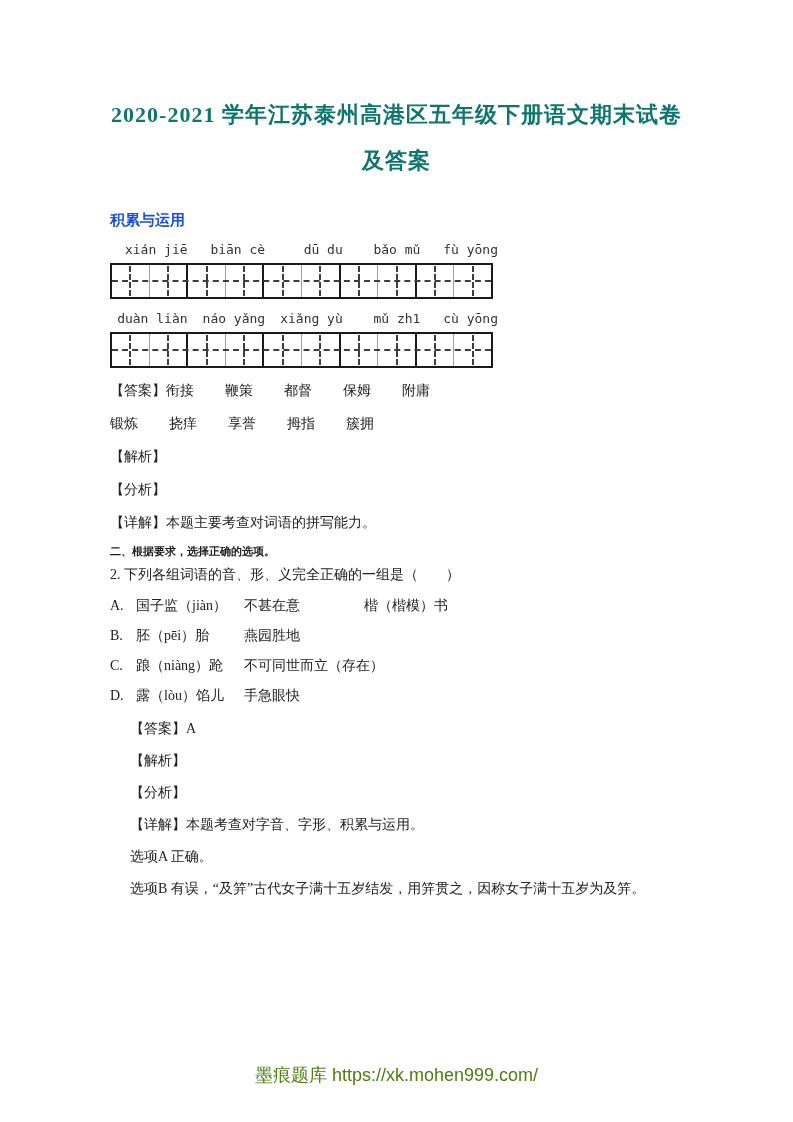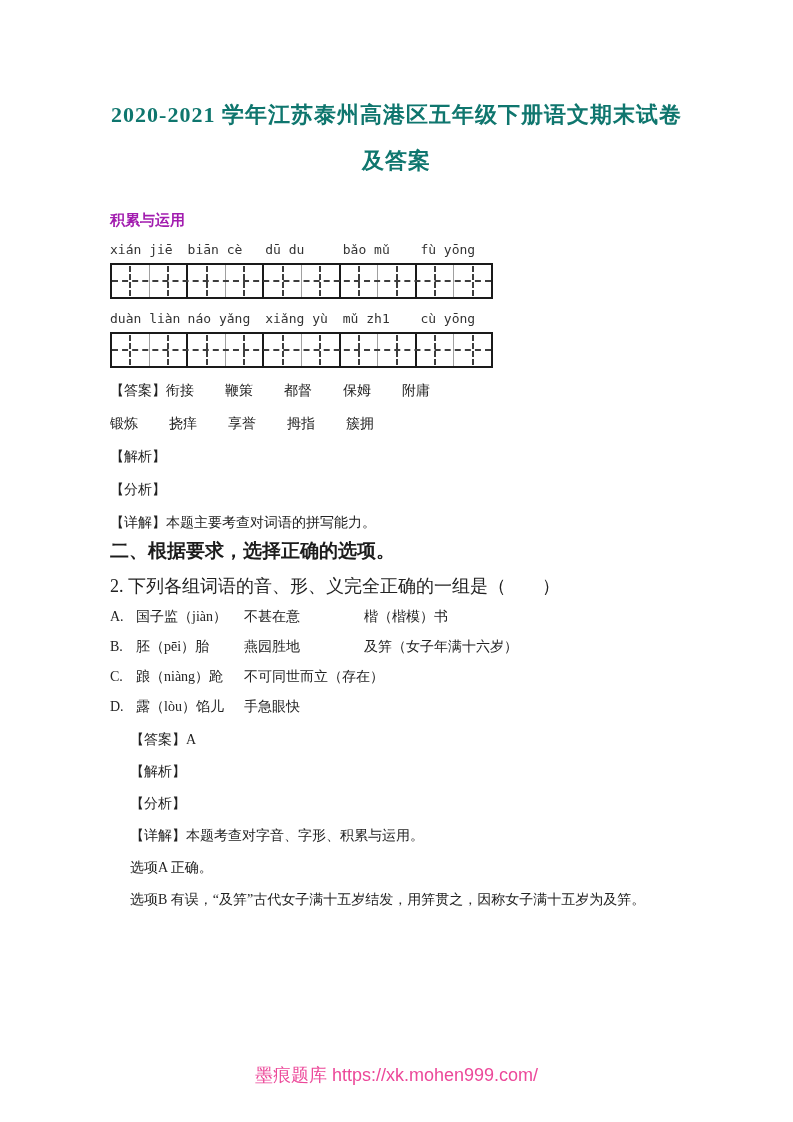--- a/index.html
+++ b/index.html
@@ -17,30 +17,30 @@
     padding-top:92px;
     text-align:center;
     font-size:22px;
     font-weight:bold;
     line-height:46px;
     color:#0f766e;
     letter-spacing:1px;
     padding-left:108px; padding-right:108px;
   }
   .content { padding-left:110px; padding-right:110px; }
-  .sec-h { margin-top:26px; font-size:15px; font-weight:bold; line-height:20px; color:#a21caf; }
+  .sec-h { margin-top:26px; font-size:15px; font-weight:bold; line-height:20px; color:#1d4ed8; }
   .stem  { margin-top:13px; font-size:14px; line-height:20px; }
   .pinyin-row {
     margin-top:12px;
     display:flex;
     width:388px;
     font-family:"DejaVu Sans Mono","Liberation Mono",monospace;
     font-size:13px; color:#333333; line-height:16px;
   }
-  .pg { flex:1 1 0; text-align:left; white-space:pre; }
+  .pg { flex:1 1 0; text-align:right; white-space:pre; }
   .wgrid {
     margin-top:5px;
     display:flex;
     width:383px; height:36px;
     border:2px solid #1a1a1a;
     position:relative;
     background:#ffffff;
   }
   .wgrid::after {
     content:""; position:absolute; left:0; right:0; top:50%; margin-top:-1px;
@@ -59,39 +59,39 @@
   .aw:last-child { margin-right:0; }
   .tagline { margin-top:13px; font-size:14px; line-height:20px; }
   .para {
     margin-top:7px;
     width:573px;
     font-size:14px;
     line-height:34px;
     text-align:justify;
     text-justify:inter-ideograph;
   }
-  .sec-h2 { margin-top:7px; font-size:19px; font-weight:bold; line-height:22px; color:#1c1c1c;font-family:Liberation Serif, serif; }
-  .stem2 { margin-top:14px; font-size:18px; line-height:20px; }
+  .sec-h2 { margin-top:7px; font-size:11px; font-weight:bold; line-height:22px; color:#1c1c1c;font-family:Liberation Serif, serif; }
+  .stem2 { margin-top:3px; font-size:14px; line-height:20px; }
   .opts { margin-top:6px; }
   .opt-row {
     display:grid;
     grid-template-columns:26px 108px 120px auto;
     font-size:14px;
     line-height:30px;
     white-space:nowrap;
   }
   .l32 { font-size:14px; line-height:32px; }
   .q2notes { margin-top:2px;margin-left:20px; }
   .footer {
     position:absolute;
     top:1063px; left:0; width:100%;
     text-align:center;
     font-family:"Liberation Sans","DejaVu Sans",sans-serif;
     font-size:18px;
-    color:#ec4899;
+    color:#4d7c0f;
     cursor:pointer;
   }
 </style>
 </head>
 <body>
 
 <div class="page">
 
   <div class="doc-title">2020-2021 学年江苏泰州高港区五年级下册语文期末试卷及答案</div>
 
@@ -181,21 +181,20 @@
       <div class="opt-row">
         <span>A.</span>
         <span>国子监（jiàn）</span>
         <span>不甚在意</span>
         <span>楷（楷模）书</span>
       </div>
       <div class="opt-row">
         <span>B.</span>
         <span>胚（pēi）胎</span>
         <span>燕园胜地</span>
-        <span>及笄（女子年满十六岁）</span>
       </div>
       <div class="opt-row">
         <span>C.</span>
         <span>踉（niàng）跄</span>
         <span>不可同世而立（存在）</span>
       </div>
       <div class="opt-row">
         <span>D.</span>
         <span>露（lòu）馅儿</span>
         <span>手急眼快</span>

